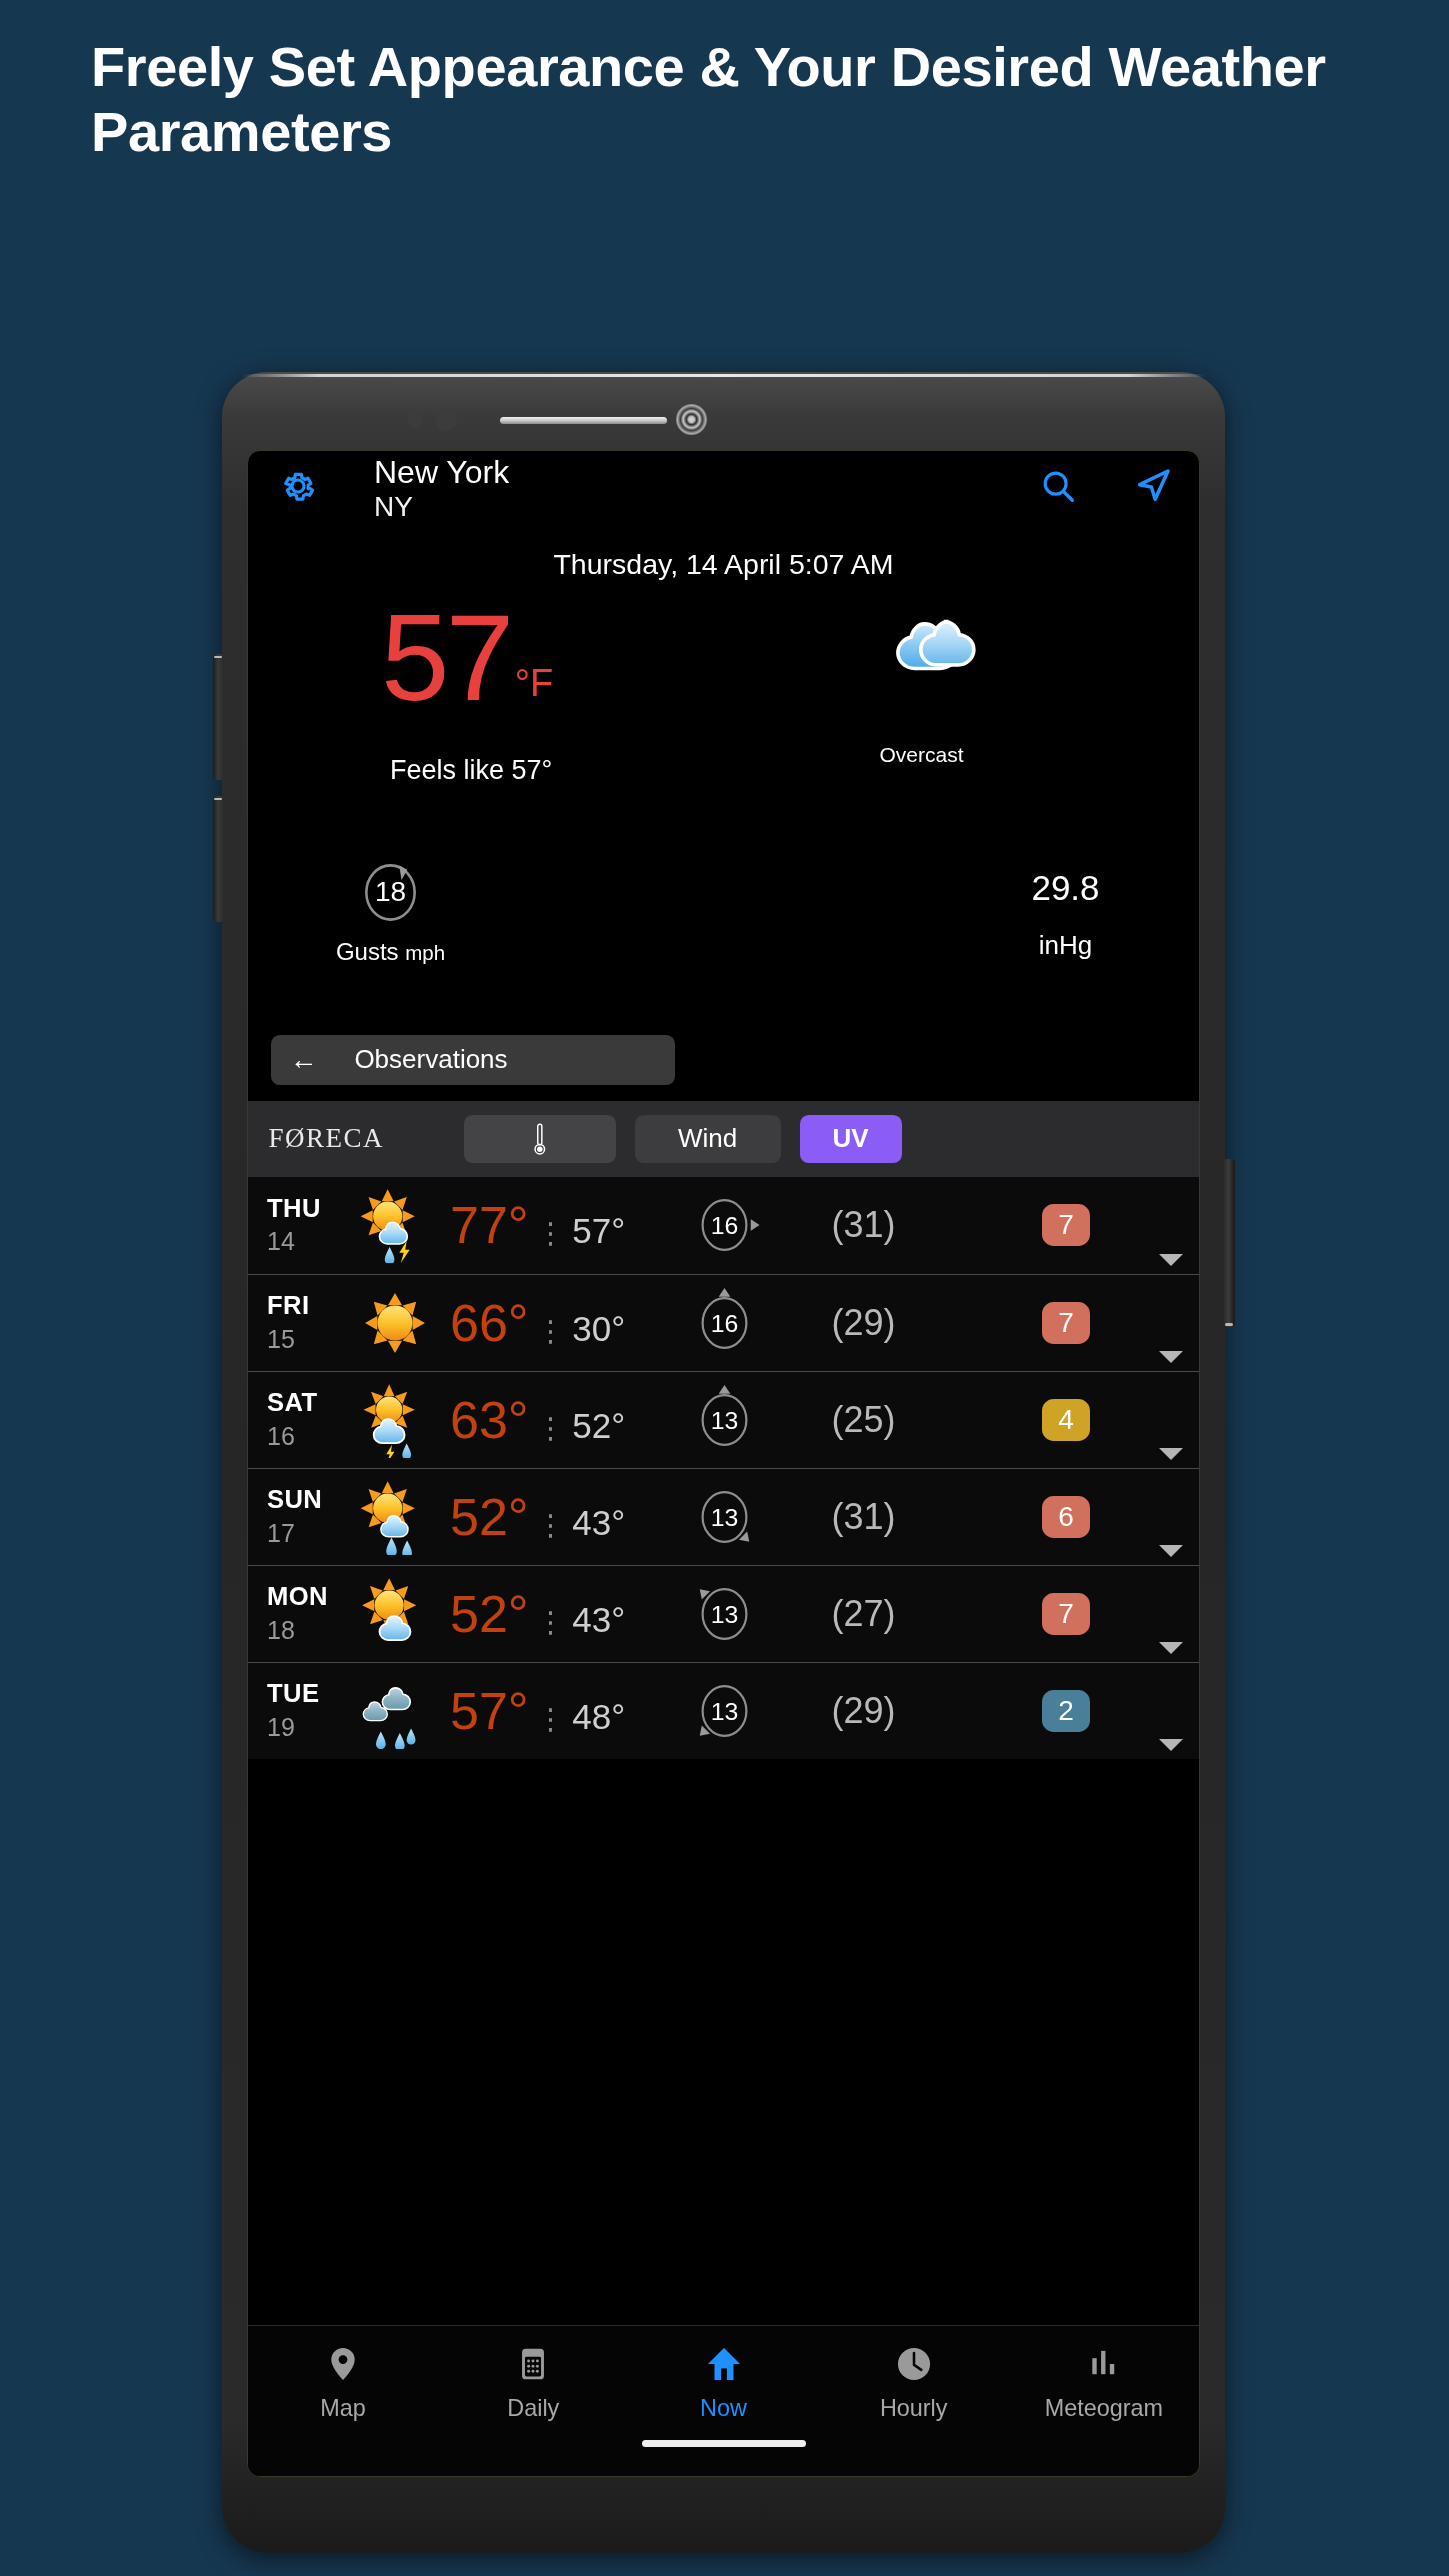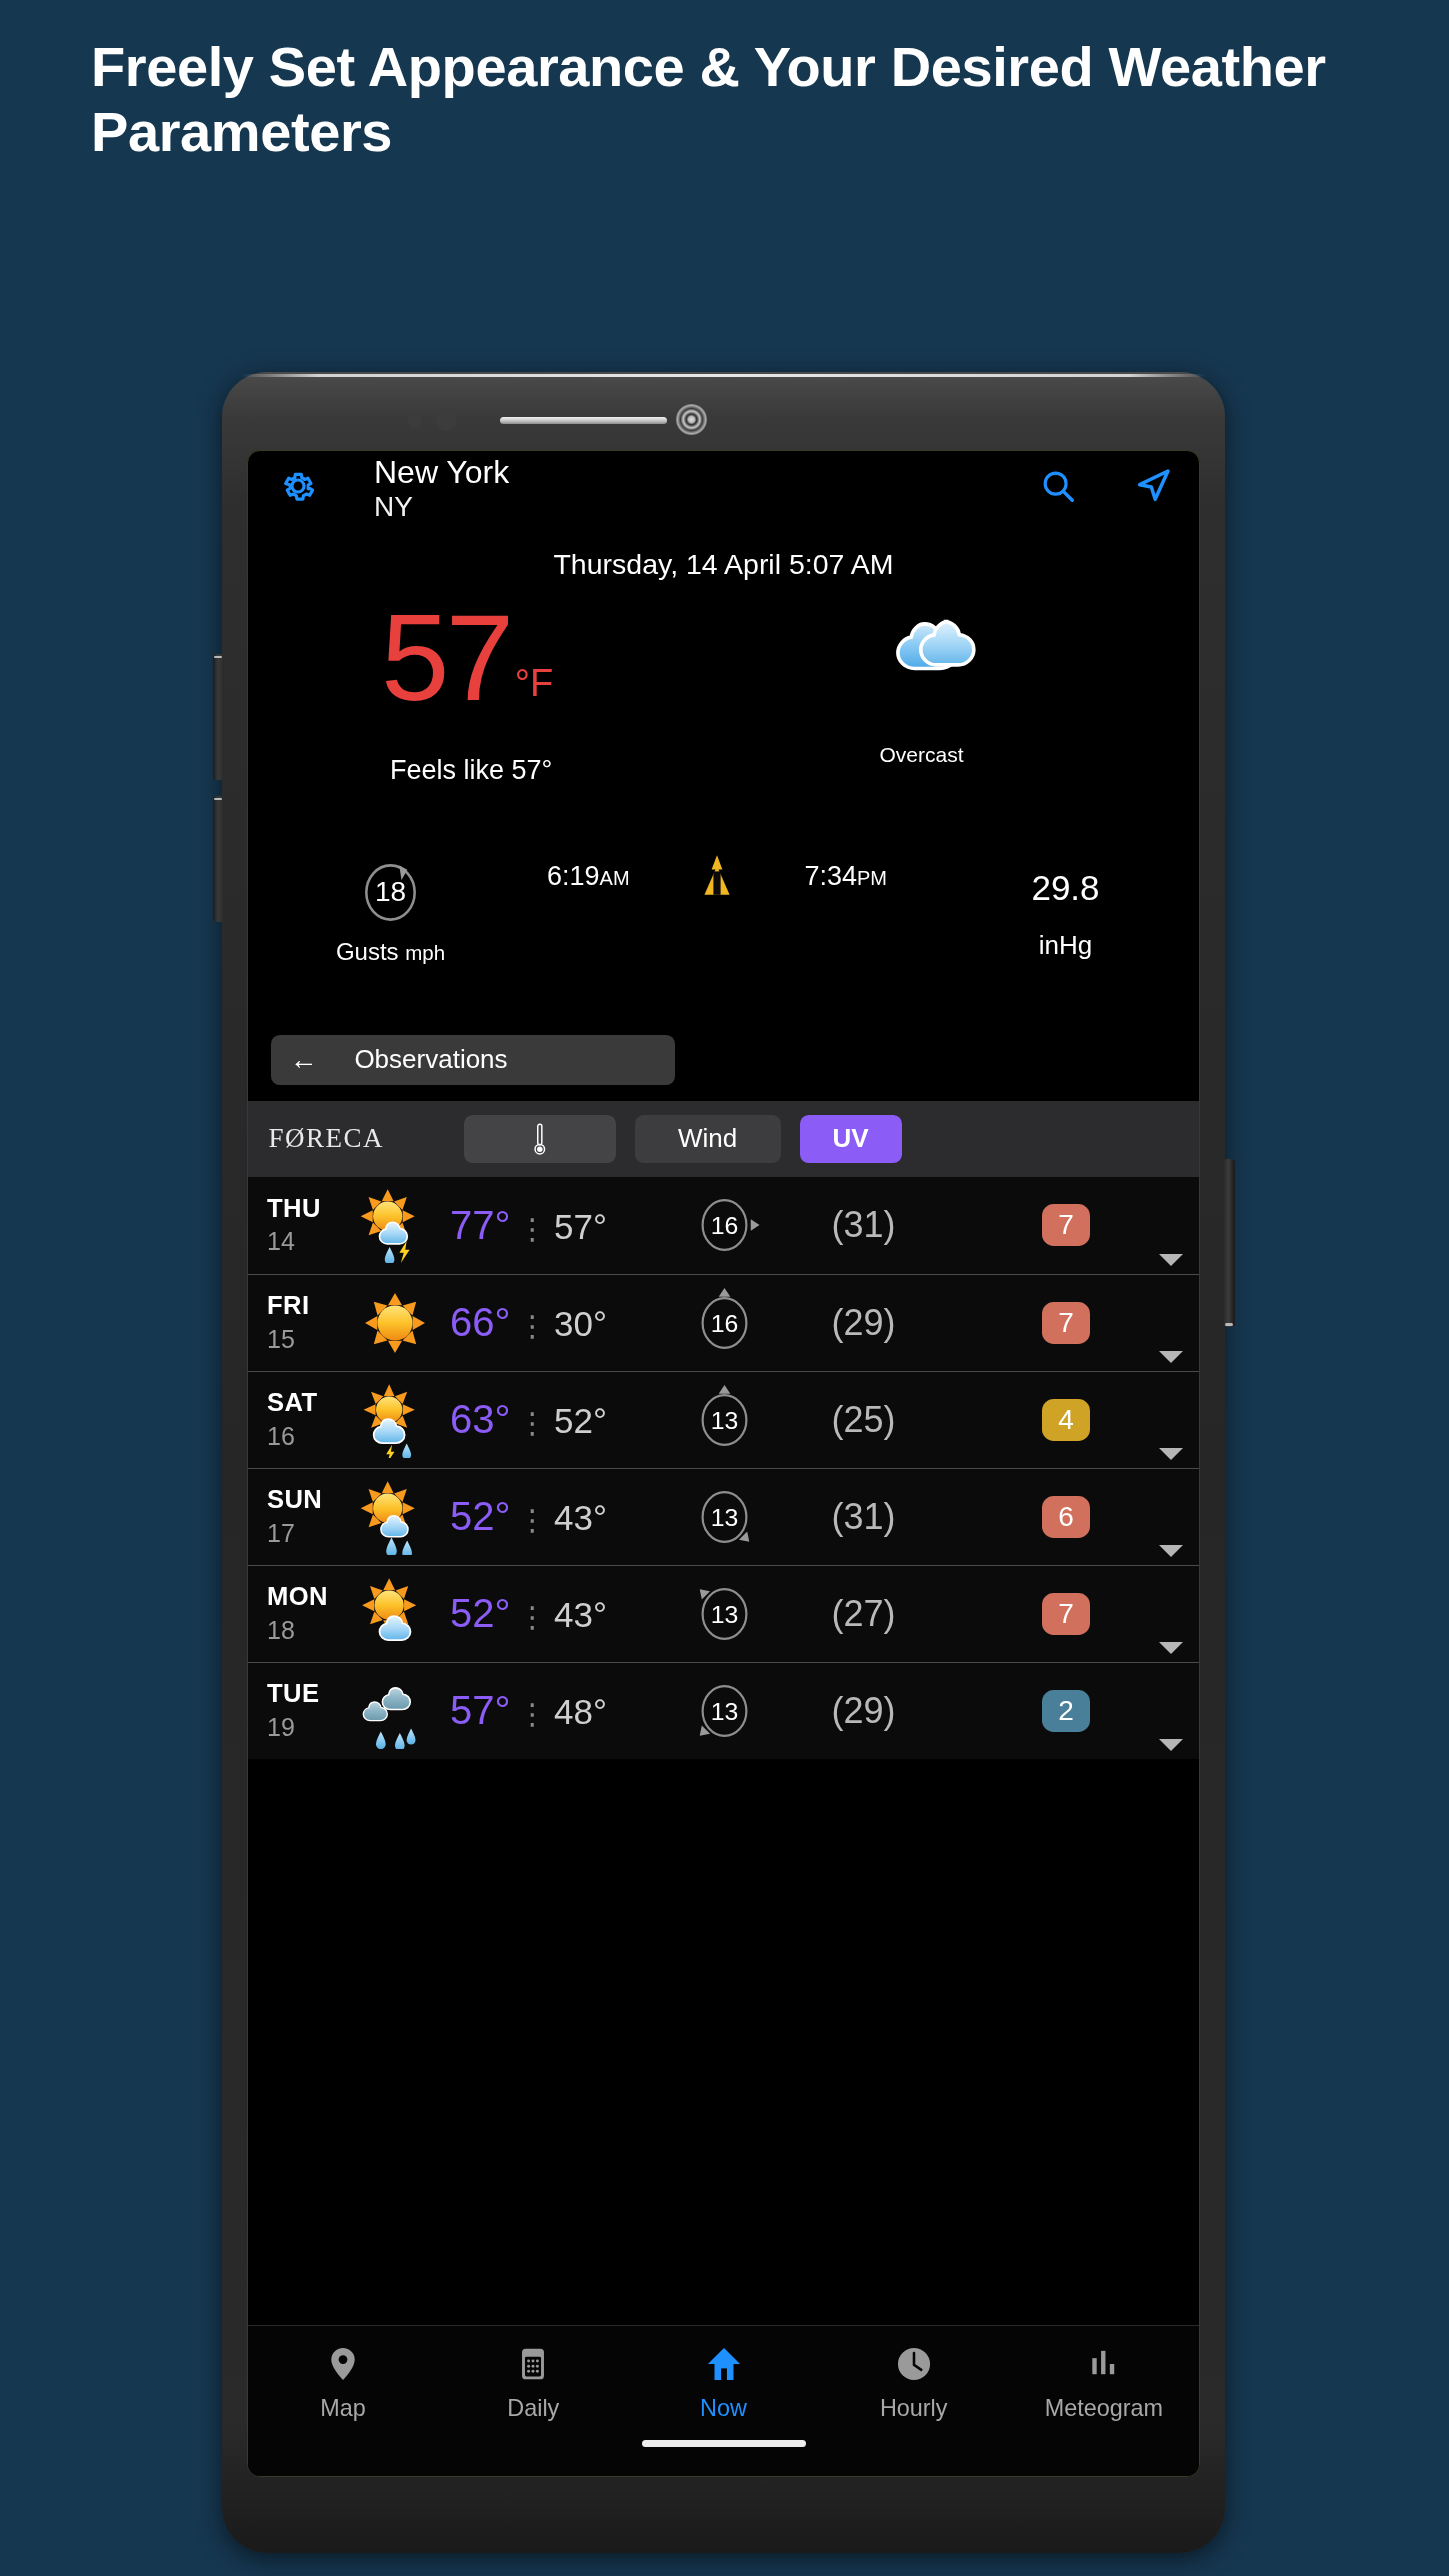--- a/index.html
+++ b/index.html
@@ -199,21 +199,21 @@
     border-top:0.7px solid #4a4a4a;
     display:flex; align-items:center;
   }
   .frow:first-child { border-top:none; }
   .c-day { width:92px; padding-left:19px; }
   .d-name { color:#fff; font-size:25.6px; font-weight:bold; letter-spacing:0.4px; }
   .d-num  { color:#9a9a9a; font-size:25px; margin-top:4.4px; }
   .c-ico { width:110px; display:flex; justify-content:center; }
   .c-ico svg { width:82px; height:76px; }
   .c-temp { width:205px; display:flex; align-items:baseline; }
-  .t-hi { color:#8b5cf6; font-size:40px; }
+  .t-hi { color:#c2410c; font-size:52px; }
   .t-dots { color:#8a8a8a; font-size:29px; margin:0 7.3px; letter-spacing:0; line-height:.7; }
   .t-lo { color:#cfcfcf; font-size:35px; }
   .c-wind { width:139px; display:flex; justify-content:center; }
   .c-gust { width:139px; text-align:center; color:#b9b9b9; font-size:36px; }
   .c-uv { flex:1; display:flex; justify-content:center; }
   .uvpill {
     width:48px; height:42px; border-radius:11.7px;
     display:flex; align-items:center; justify-content:center;
     color:#fff; font-size:28px;
   }
@@ -316,33 +316,20 @@
           </svg>
           <div class="gust-num">18</div>
         </div>
         <div class="g-lbl">
           <span>Gusts</span>
           <span class="u">mph</span>
         </div>
       </div>
 
       <div class="s-col">
-        <div class="suntimes">
-          <div class="sunrise">
-            <span>6:19</span><span class="ampm">AM</span>
-          </div>
-          <svg class="sun-ico" viewBox="0 0 60 48">
-            <path d="M30 2 L36 18 L24 18 Z" fill="#f0b723"></path>
-            <path d="M30 14 L44 46 L16 46 Z" fill="#f0b723"></path>
-            <rect x="26" y="20" width="8" height="26" fill="#0a0a0a"></rect>
-          </svg>
-          <div class="sunset">
-            <span>7:34</span><span class="ampm">PM</span>
-          </div>
-        </div>
       </div>
 
       <div class="p-col">
         <div class="p-val">29.8</div>
         <div class="p-unit">inHg</div>
       </div>
     </div>
 
     <div class="obs">
       <span class="obs-arrow">←</span>

